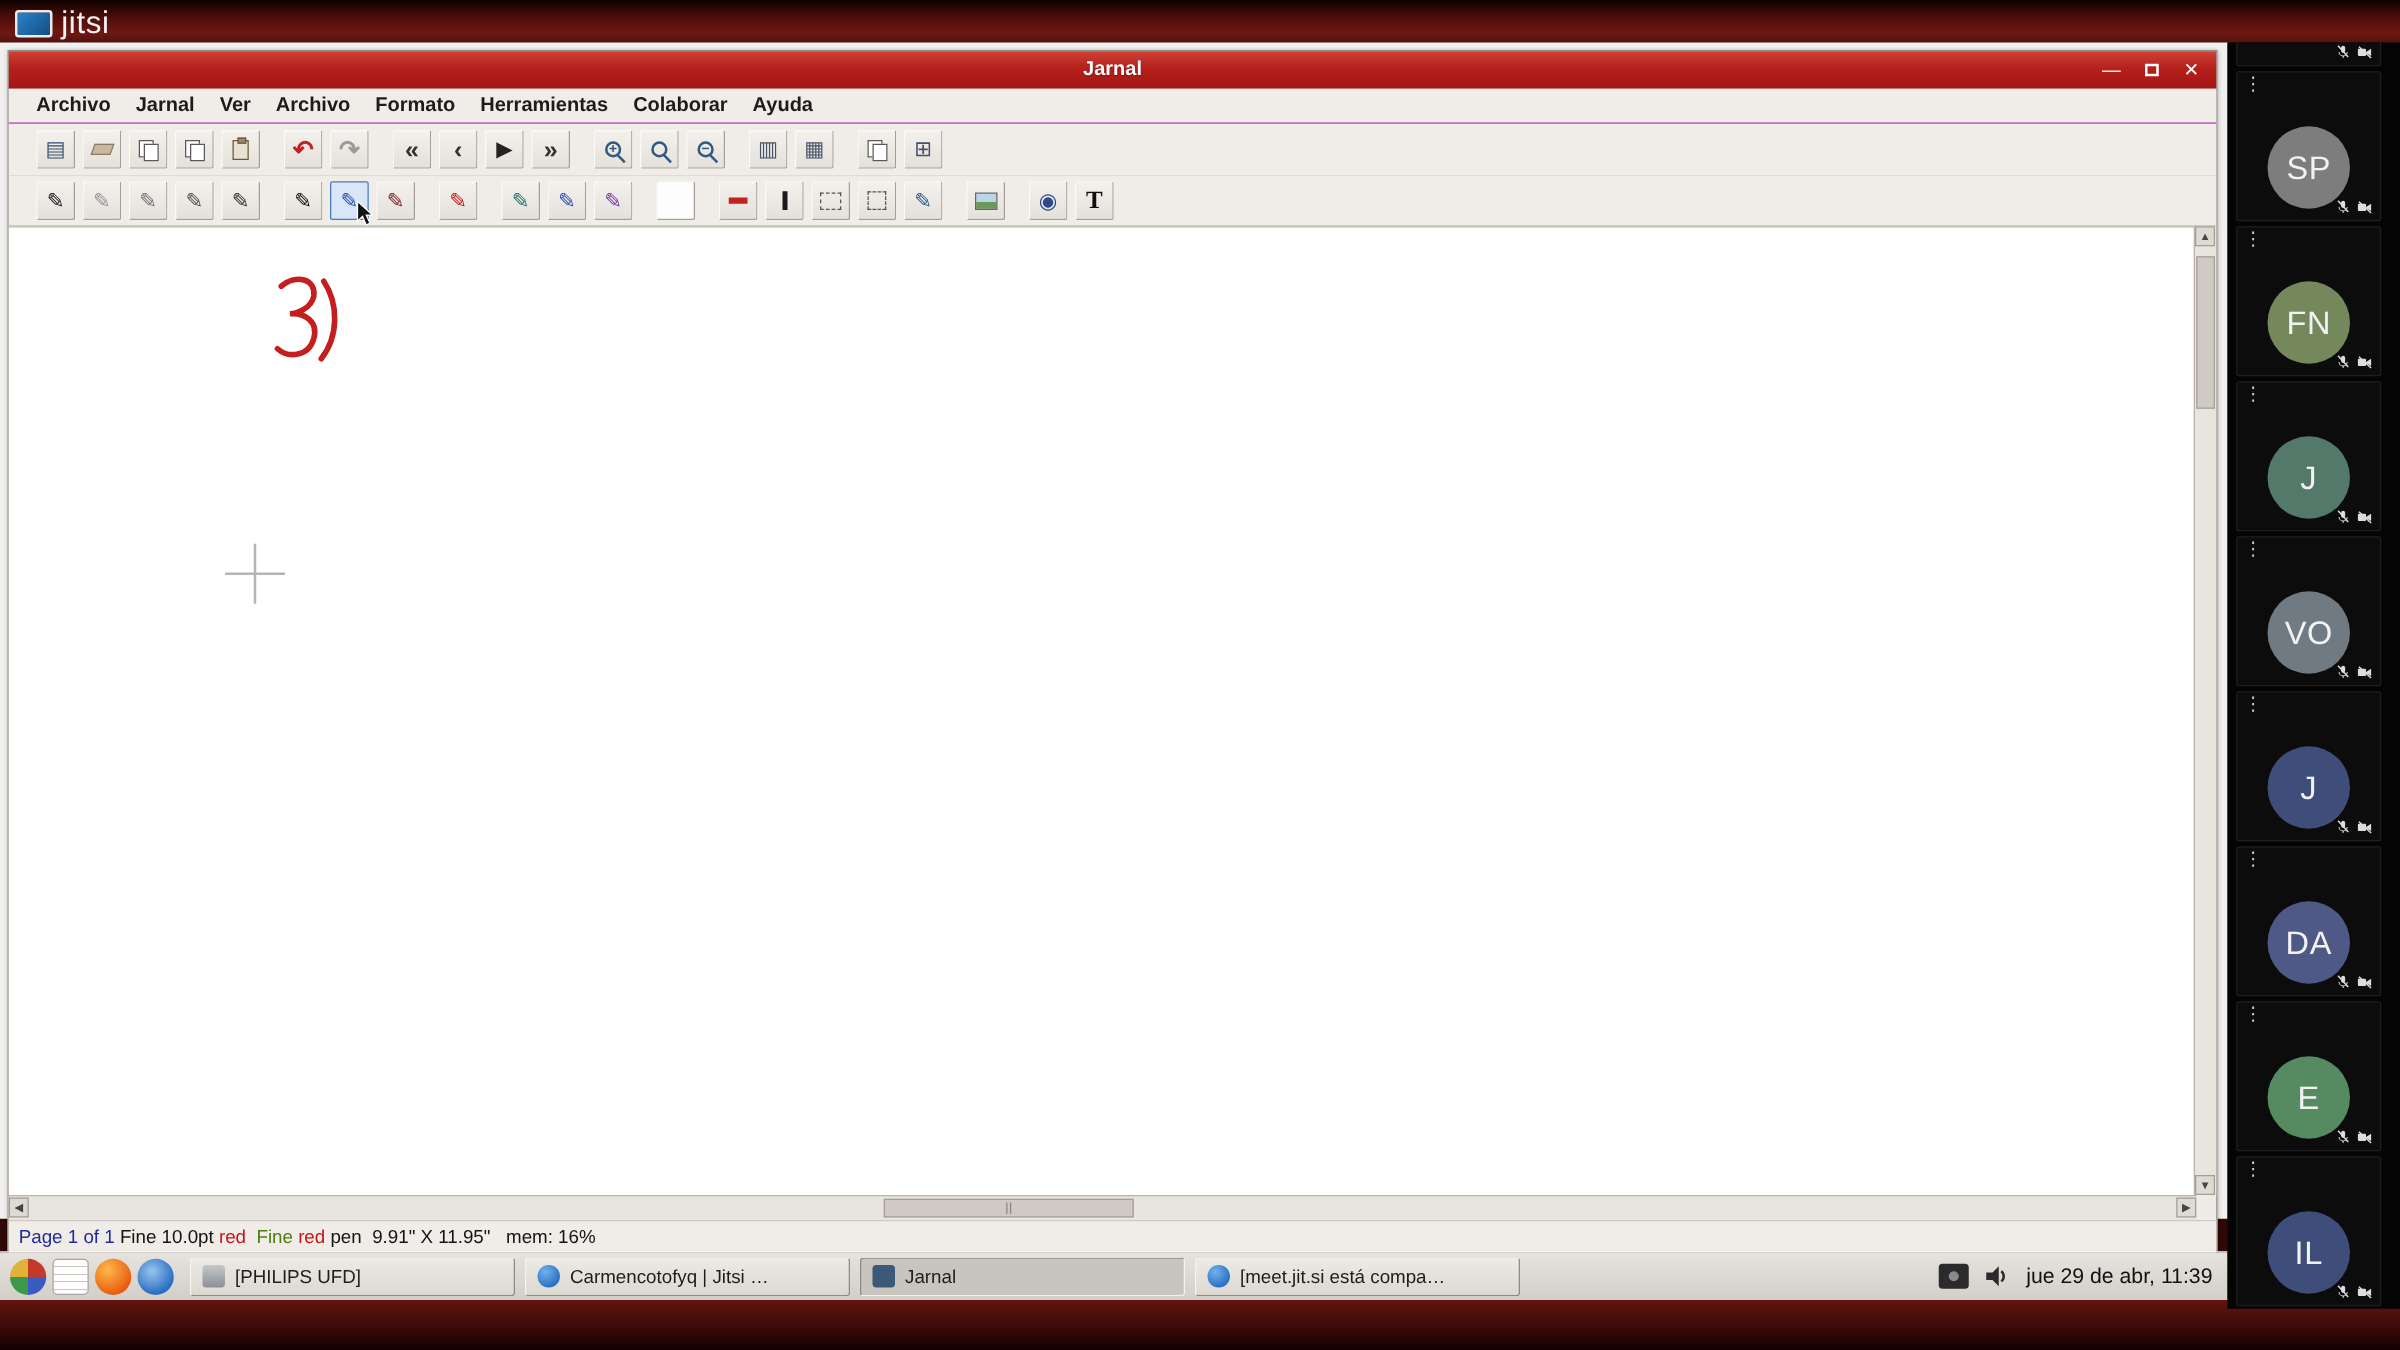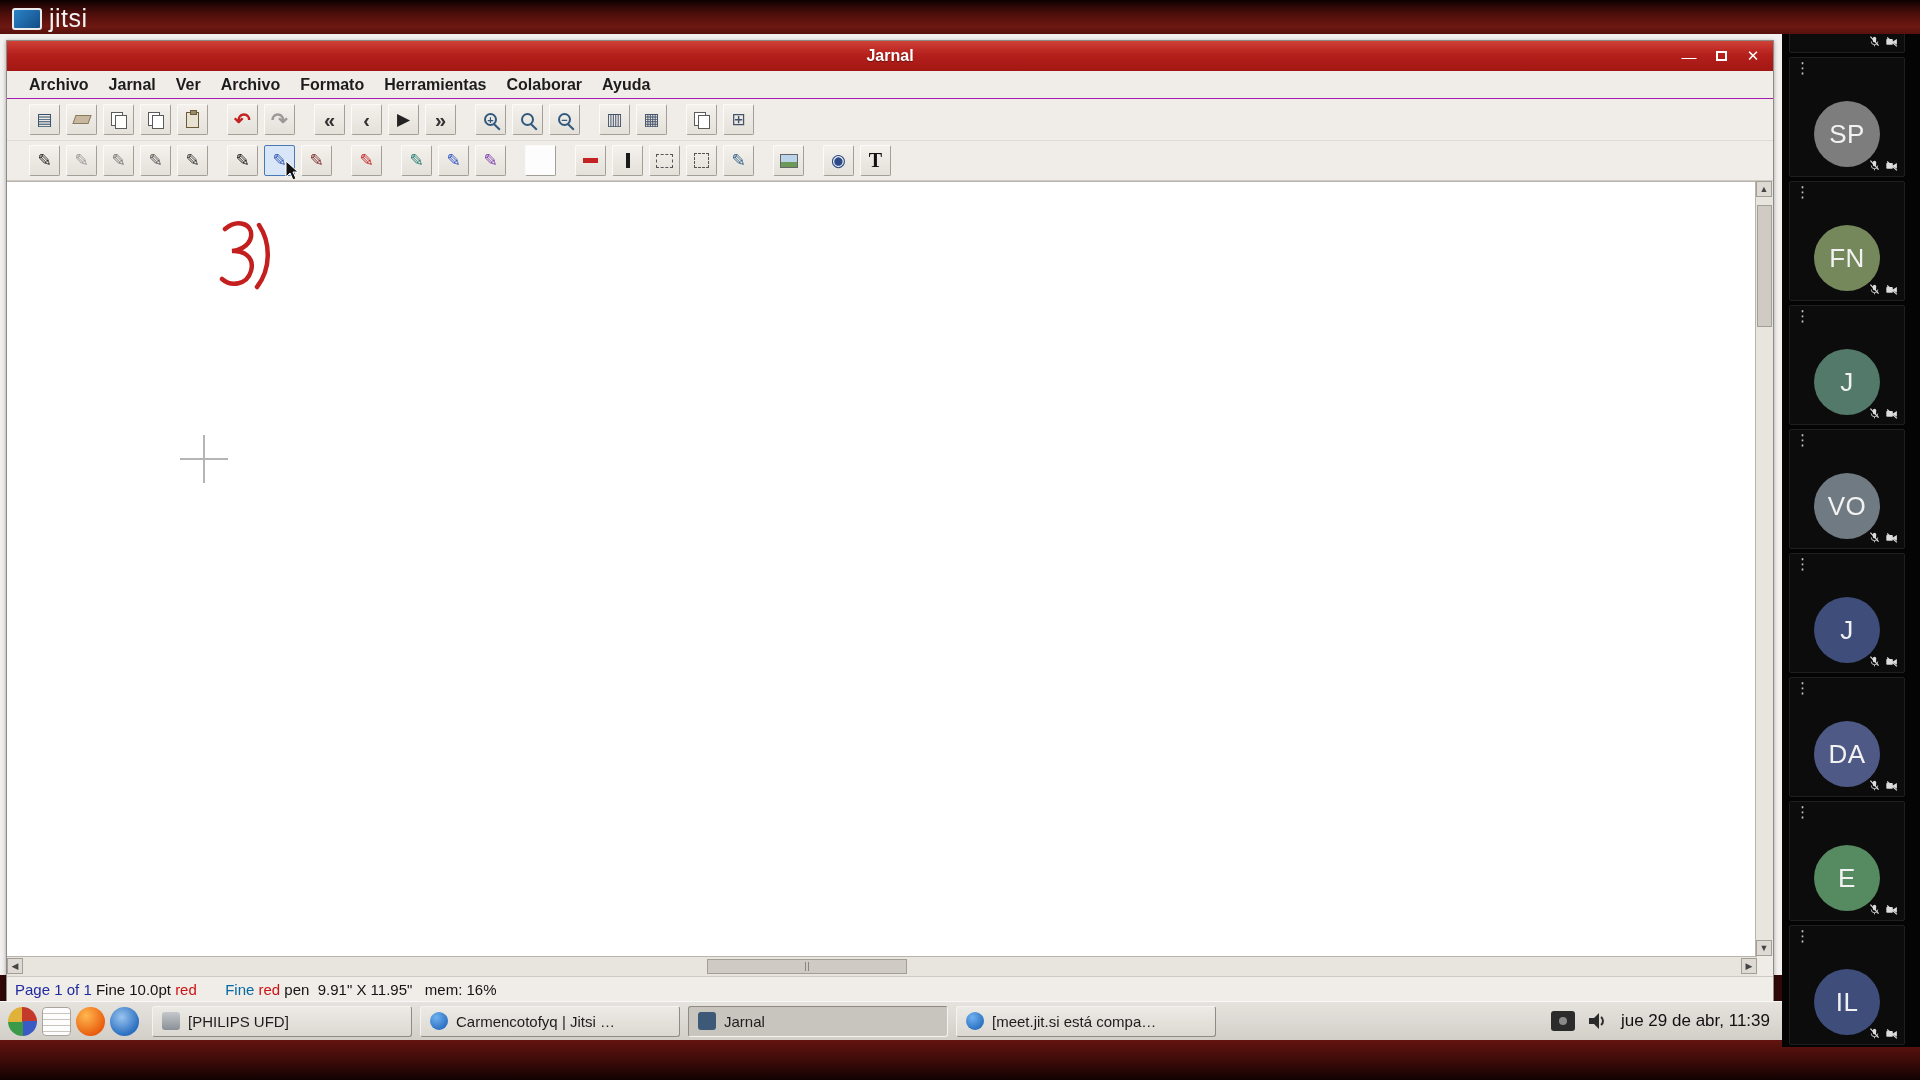--- a/index.html
+++ b/index.html
@@ -335,21 +335,21 @@
           <i></i>
           <i></i>
         </div>
       <span class="arrow right">▶</span>
     </div>
 
     <div id="statusbar">
       <span style="color: rgb(31, 42, 158);">Page 1 of 1 </span>
       <span style="color: rgb(20, 20, 20);">Fine 10.0pt </span>
       <span style="color: rgb(204, 19, 19);">red</span>
-      <span style="color: #0369a1; margin-left: 20px;">  Fine </span>
+      <span style="color: #4d7c0f;">  Fine </span>
       <span style="color: rgb(204, 19, 19);">red</span>
       <span style="color: rgb(20, 20, 20);"> pen  9.91" X 11.95"   mem: 16%</span>
     </div>
 
   </div>
 
   <div id="taskbar">
     <span class="launch l-menu"></span>
     <span class="launch l-edit"></span>
     <span class="launch l-ffx"></span>

